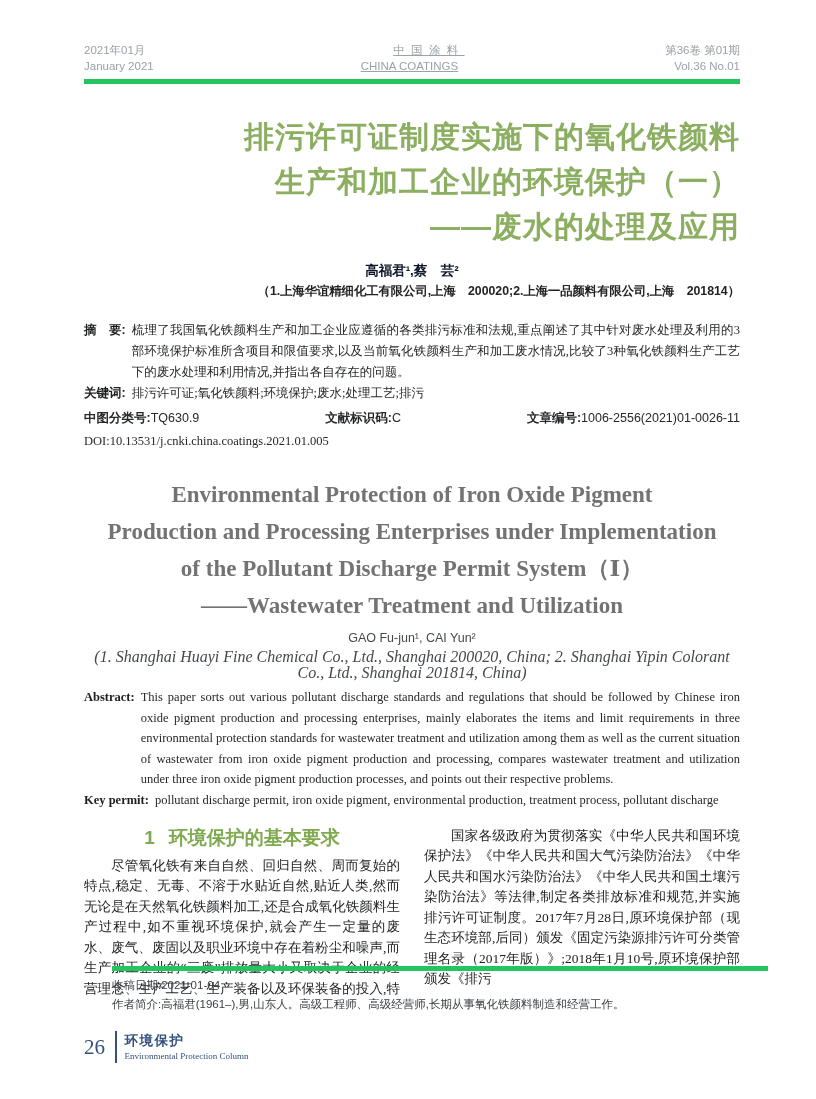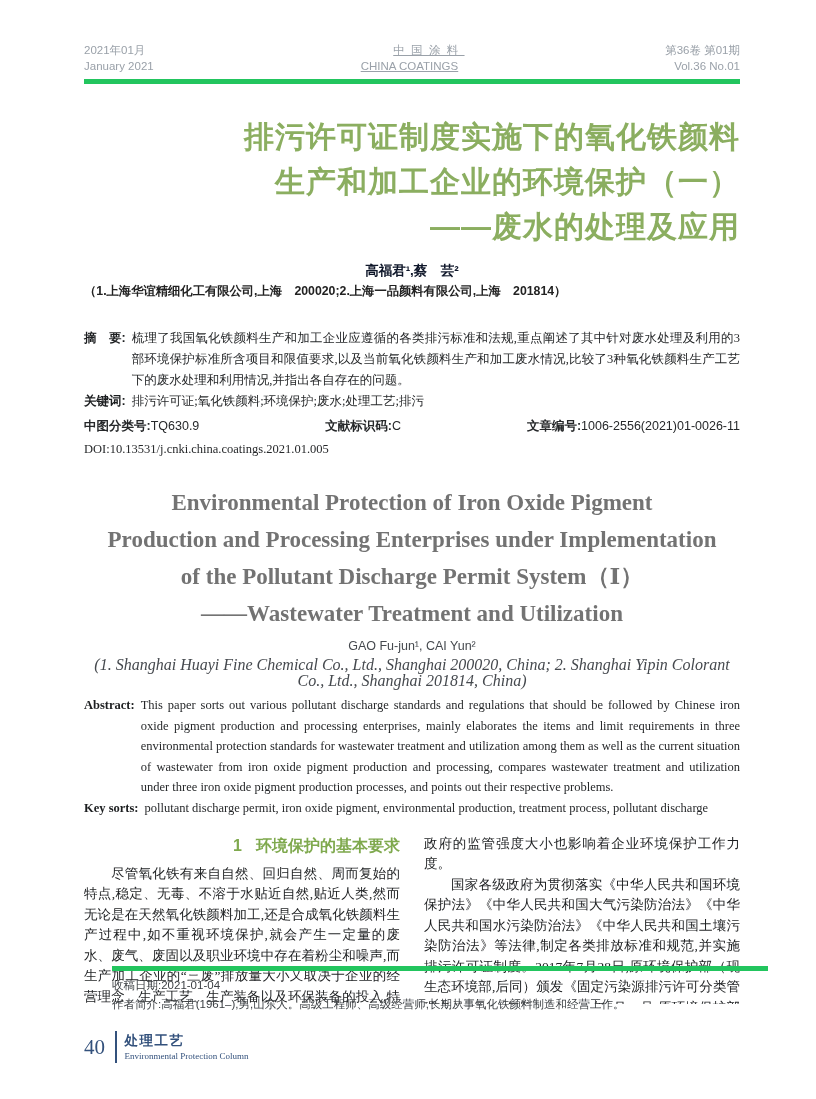--- a/index.html
+++ b/index.html
@@ -27,33 +27,33 @@
     margin-top:30px; text-align:right; color:#8bae60;
     font-family:"Liberation Sans","DejaVu Sans",sans-serif;
     font-weight:bold; font-size:30px; line-height:45px; letter-spacing:1px;
   }
 
   .authors-zh {
     margin-top:12px; text-align:center; font-size:13.5px; line-height:19px;
     font-family:"Liberation Sans","DejaVu Sans",sans-serif; font-weight:bold; color:#0f172a;
   }
   .affil-zh {
-    margin-top:3px; text-align:left; font-size:12.3px; line-height:17px;
+    margin-top:3px; text-align:right; font-size:12.3px; line-height:17px;
     font-family:"Liberation Sans","DejaVu Sans",sans-serif; font-weight:bold; color:#222;
   }
 
   
   .hang-row { display:flex; font-size:12.5px; line-height:21px; }
   .hang-row .lbl {
     flex:0 0 auto; font-weight:bold; color:#1c1e20;
     font-family:"Liberation Sans","DejaVu Sans",sans-serif; white-space:nowrap;
     margin-right:6px;
   }
   .hang-row .txt { flex:1; text-align:justify; color:#26282a; }
-  .abstract-zh { margin-top:28px; }
+  .abstract-zh { margin-top:20px; }
   .keywords-zh { margin-top:0; }
 
   .meta-row {
     margin-top:4px; display:flex; justify-content:space-between;
     font-size:12.5px; line-height:21px;
     font-family:"Liberation Sans","DejaVu Sans",sans-serif; color:#26282a;
   }
   .meta-row b { font-weight:bold; }
   .doi-line { margin-top:2px; font-size:12.5px; line-height:21px;
     font-family:"Liberation Serif","DejaVu Serif",serif; color:#26282a; }
@@ -81,22 +81,22 @@
   .keywords-en .lbl { font-family:"Liberation Serif","DejaVu Serif",serif; }
 
   
   .body-cols {
     margin-top:16px; display:grid; grid-template-columns:1fr 1fr; column-gap:24px;
     font-size:13.5px; line-height:20.5px; text-align:justify; color:#1c1e20;
     height:170px; overflow:hidden;
   }
   .section-heading {
     color:#7fa94e; font-family:"Liberation Sans","DejaVu Sans",sans-serif;
-    font-weight:bold; font-size:16px; line-height:22px; margin:1px 0 7px 0;
-    text-align:right;
+    font-weight:bold; font-size:19px; line-height:22px; margin:1px 0 7px 0;
+    text-align:center;
   }
   .section-heading .num { margin-right:14px; }
   .body-cols p.indent   { text-indent:2em; }
   .body-cols p.noindent { text-indent:0; }
 
   
   .footnote {
     position:absolute; left:84px; top:966px; width:656px;
     border-top:5px solid #22c55e; padding-top:5px;
     font-family:"Liberation Sans","DejaVu Sans",sans-serif;
@@ -173,44 +173,43 @@
     </h2>
 
     <div class="authors-en">GAO Fu-jun¹, CAI Yun²</div>
     <div class="affil-en">(1. Shanghai Huayi Fine Chemical Co., Ltd., Shanghai 200020, China; 2. Shanghai Yipin Colorant Co., Ltd., Shanghai 201814, China)</div>
 
     <div class="hang-row abstract-en">
       <span class="lbl">Abstract:</span>
       <span class="txt">This paper sorts out various pollutant discharge standards and regulations that should be followed by Chinese iron oxide pigment production and processing enterprises, mainly elaborates the items and limit requirements in three environmental protection standards for wastewater treatment and utilization among them as well as the current situation of wastewater from iron oxide pigment production and processing, compares wastewater treatment and utilization under three iron oxide pigment production processes, and points out their respective problems.</span>
     </div>
     <div class="hang-row keywords-en">
-      <span class="lbl">Key sorts:</span>
+      <span class="lbl">Key permit:</span>
       <span class="txt">pollutant discharge permit, iron oxide pigment, environmental production, treatment process, pollutant discharge</span>
     </div>
 
     <div class="body-cols">
       <div class="col col-left">
         <div class="section-heading">
           <span class="num">1</span><span>环境保护的基本要求</span>
         </div>
         <p class="indent">尽管氧化铁有来自自然、回归自然、周而复始的特点,稳定、无毒、不溶于水贴近自然,贴近人类,然而无论是在天然氧化铁颜料加工,还是合成氧化铁颜料生产过程中,如不重视环境保护,就会产生一定量的废水、废气、废固以及职业环境中存在着粉尘和噪声,而生产加工企业的“三废”排放量大小又取决于企业的经营理念、生产工艺、生产装备以及环保装备的投入,特别是</p>
       </div>
       <div class="col col-right">
-        <p class="noindent">政府的监管强度大小也影响着企业环境保护工作力度。</p>
         <p class="indent">国家各级政府为贯彻落实《中华人民共和国环境保护法》《中华人民共和国大气污染防治法》《中华人民共和国水污染防治法》《中华人民共和国土壤污染防治法》等法律,制定各类排放标准和规范,并实施排污许可证制度。2017年7月28日,原环境保护部（现生态环境部,后同）颁发《固定污染源排污许可分类管理名录（2017年版）》;2018年1月10号,原环境保护部颁发《排污</p>
       </div>
     </div>
   </div>
 
   <div class="footnote">
     <div><span>收稿日期:</span><span>2021-01-04</span></div>
     <div><span>作者简介:</span><span>高福君(1961–),男,山东人。高级工程师、高级经营师,长期从事氧化铁颜料制造和经营工作。</span></div>
   </div>
 
   <div class="page-footer">
-    <div class="page-num">40</div>
+    <div class="page-num">26</div>
     <div class="footer-divider"></div>
     <div class="footer-col">
-      <div class="col-zh">处理工艺</div>
+      <div class="col-zh">环境保护</div>
       <div class="col-en">Environmental Protection Column</div>
     </div>
   </div>
 </div>
 
 </body></html>

